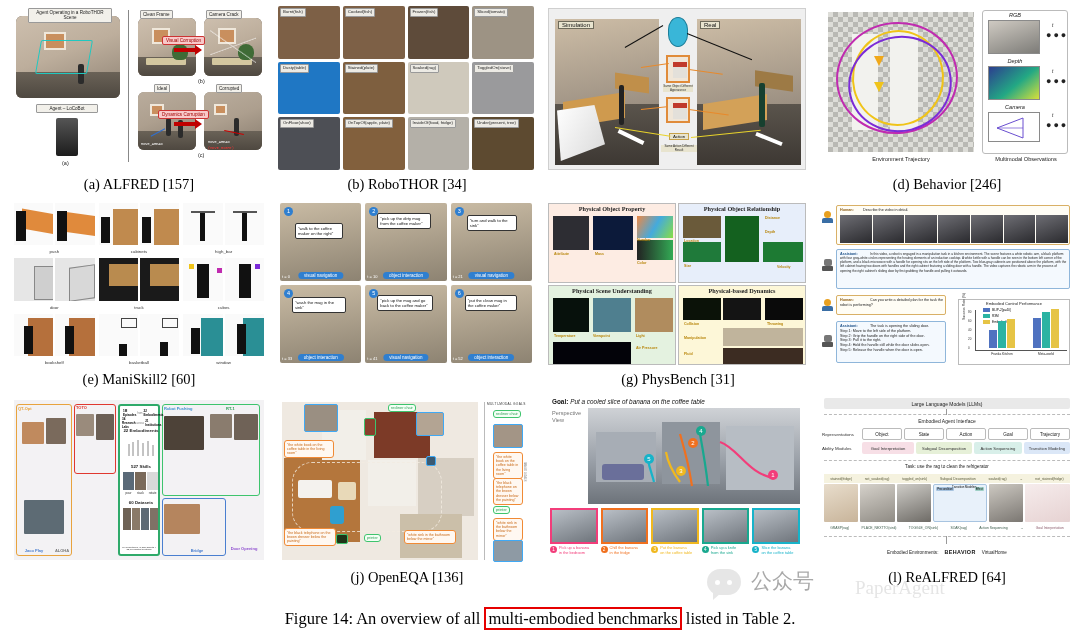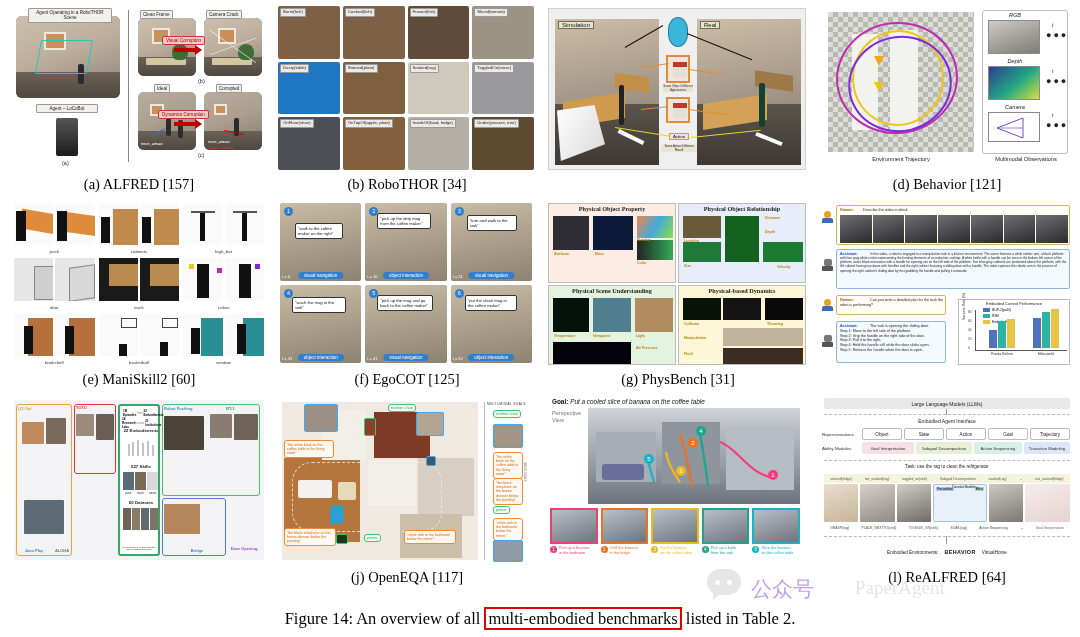--- a/index.html
+++ b/index.html
@@ -202,22 +202,22 @@
 
   
   .maincap { position:absolute; left:0; right:0; top:600px; height:37px;
              text-align:center; font-size:16.5px; color:#000; line-height:37px;
              font-family:"Liberation Serif", serif; }
   .redbox { border:2px solid #e60000; padding:0 2px; }
 
   
   .wm { position:absolute; left:705px; top:563px; width:330px; height:42px;
         opacity:.45; pointer-events:none; }
-  .wm-cn { position:absolute; left:46px; top:12px;
-           font-family:"DejaVu Sans", sans-serif; font-size:21px; color:#6d28d9; }
+  .wm-cn { position:absolute; left:46px; top:4px;
+           font-family:"DejaVu Sans", sans-serif; font-size:21px; color:#404040; }
   .wm-en { position:absolute; left:150px; top:14px;
            font-family:"Liberation Serif", serif; font-size:19px; color:#c6c6c6; }
   .wm-bub { position:absolute; left:2px; top:6px; width:34px; height:26px;
             background:#c9c9c9; border-radius:13px; }
   .wm-bub:after { content:""; position:absolute; left:6px; bottom:-5px;
             border-top:7px solid #c9c9c9; border-right:8px solid transparent; }
   .wm-eye { position:absolute; width:5px; height:5px; background:#fff; border-radius:50%; top:11px; }
 </style>
 </head>
 <body>
@@ -413,21 +413,21 @@
         <svg width="52" height="30" viewBox="0 0 52 30">
           <polygon points="8,15 34,5 34,25" fill="none" stroke="#6a4fd0" stroke-width="1"></polygon>
           <line x1="8" y1="15" x2="34" y2="15" stroke="#6a4fd0" stroke-width="0.7"></line>
         </svg>
       </div>
       <div class="d-dots" style="left:228px;top:116px;">●●●</div>
       <div class="tinytext" style="left:234px;top:108px;font-style:italic;font-size:5px;">t</div>
 
       <div class="d-caplbl" style="left:162px;top:152px;width:92px;">Multimodal Observations</div>
     </div>
-    <div class="panel-cap">(d) Behavior [121]</div>
+    <div class="panel-cap">(d) Behavior [246]</div>
   </div>
 
   <div class="cell" style="left:8px;top:199px;width:262px;height:192px;">
     <div class="panel-img">
       <div class="e-grid" style="left:6px;top:4px;width:250px;height:162px;">
         <div class="e-cellwrap">
           <div class="e-pair">
                 <div class="e-sub">
                   <div style="position:absolute;left:8px;top:10px;width:52px;height:20px;background:#e08a3c;transform:skewY(10deg);"></div>
                   <div class="e-hum" style="left:2px;top:8px;width:10px;height:30px;"></div>
@@ -579,21 +579,20 @@
           <div class="f-badge">visual navigation</div>
         </div>
         <div class="f-shot">
           <div class="f-num" style="left:4px;top:4px;">6</div>
           <div class="f-bub" style="left:14px;top:10px;width:52px;">"put the clean mug in the coffee maker"</div>
           <div class="f-time">t = 52</div>
           <div class="f-badge">object interaction</div>
         </div>
       </div>
     </div>
-    <div class="panel-cap">(f) EgoCOT [125]</div>
   </div>
 
   <div class="cell" style="left:544px;top:199px;width:268px;height:192px;">
     <div class="panel-img">
       <div class="g-quad" style="left:4px;top:4px;width:128px;height:80px;background:#fdece3;">
         <div class="g-head">Physical Object Property</div>
         <div style="position:absolute;left:4px;top:12px;width:36px;height:34px;background:#2d2d33;"></div>
         <div style="position:absolute;left:44px;top:12px;width:40px;height:34px;background:#0c1a3a;"></div>
         <div style="position:absolute;left:88px;top:12px;width:36px;height:22px;background:linear-gradient(120deg,#e84,#4ad,#8d4);"></div>
         <div style="position:absolute;left:88px;top:36px;width:36px;height:20px;background:linear-gradient(90deg,#222,#3a5);"></div>
@@ -834,21 +833,21 @@
         <div class="j-tag" style="left:8px;top:8px;">recliner chair</div>
         <div class="j-thumb" style="left:8px;top:22px;width:30px;height:24px;background:#a39586;"></div>
         <div class="j-quote" style="left:8px;top:50px;width:30px;">"the white book on the coffee table in the living room"</div>
         <div class="j-quote" style="left:8px;top:76px;width:30px;">"the black telephone on the brown dresser below the painting"</div>
         <div class="j-tag" style="left:8px;top:104px;">printer</div>
         <div class="j-quote" style="left:8px;top:116px;width:30px;">"white sink in the bathroom below the mirror"</div>
         <div class="j-thumb" style="left:8px;top:138px;width:30px;height:22px;background:#8e9aa4;"></div>
         <div style="position:absolute;left:42px;top:60px;transform:rotate(90deg);transform-origin:left top;font-family:'Liberation Sans',sans-serif;font-size:2.8px;color:#777;white-space:nowrap;">IMAGE GOALS</div>
       </div>
     </div>
-    <div class="panel-cap">(j) OpenEQA [117]</div>
+    <div class="panel-cap">(j) OpenEQA [136]</div>
   </div>
 
   <div class="cell" style="left:544px;top:394px;width:268px;height:195px;">
     <div class="panel-img">
       <div class="k-goal" style="left:8px;top:4px;">
         <b>Goal:</b>
         <i>Put a cooled slice of banana on the coffee table</i>
       </div>
       <div class="k-view" style="left:8px;top:16px;width:34px;">Perspective View</div>
       <div class="k-scene" style="left:44px;top:14px;width:212px;height:96px;">

